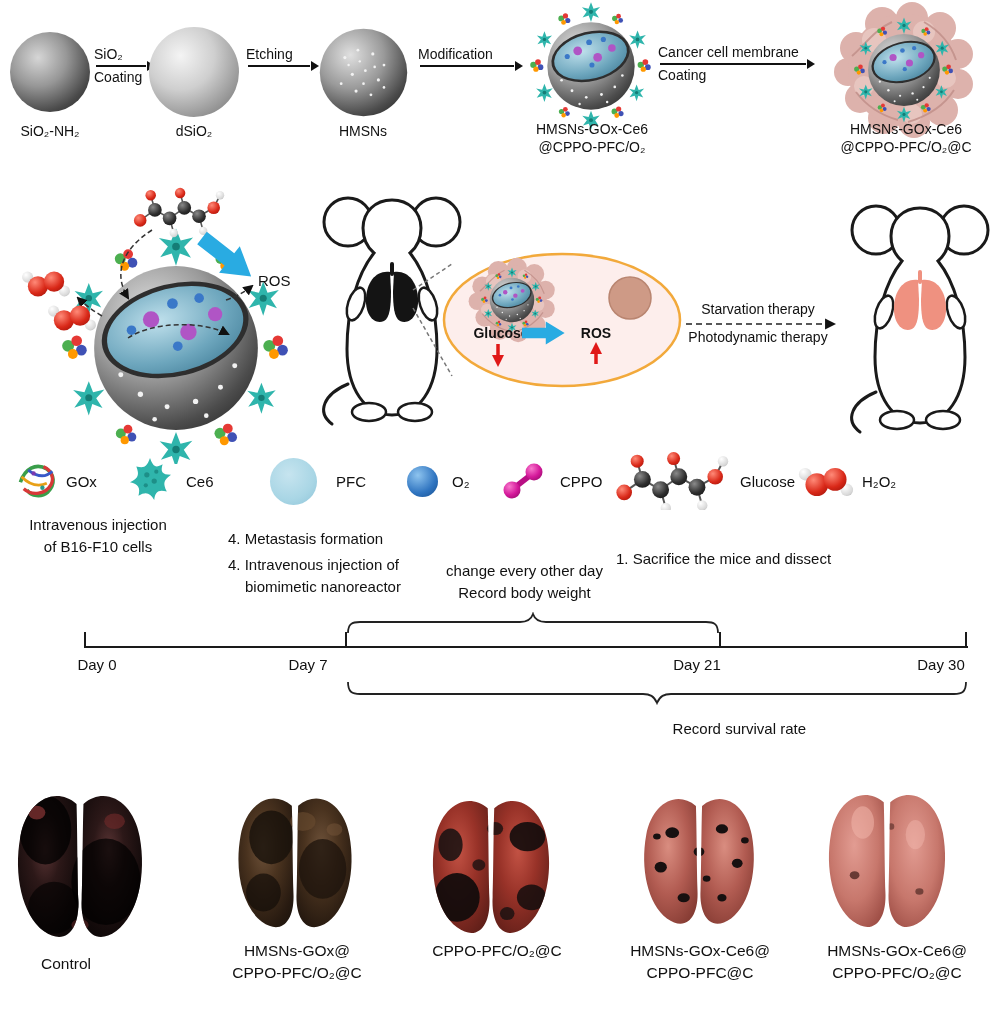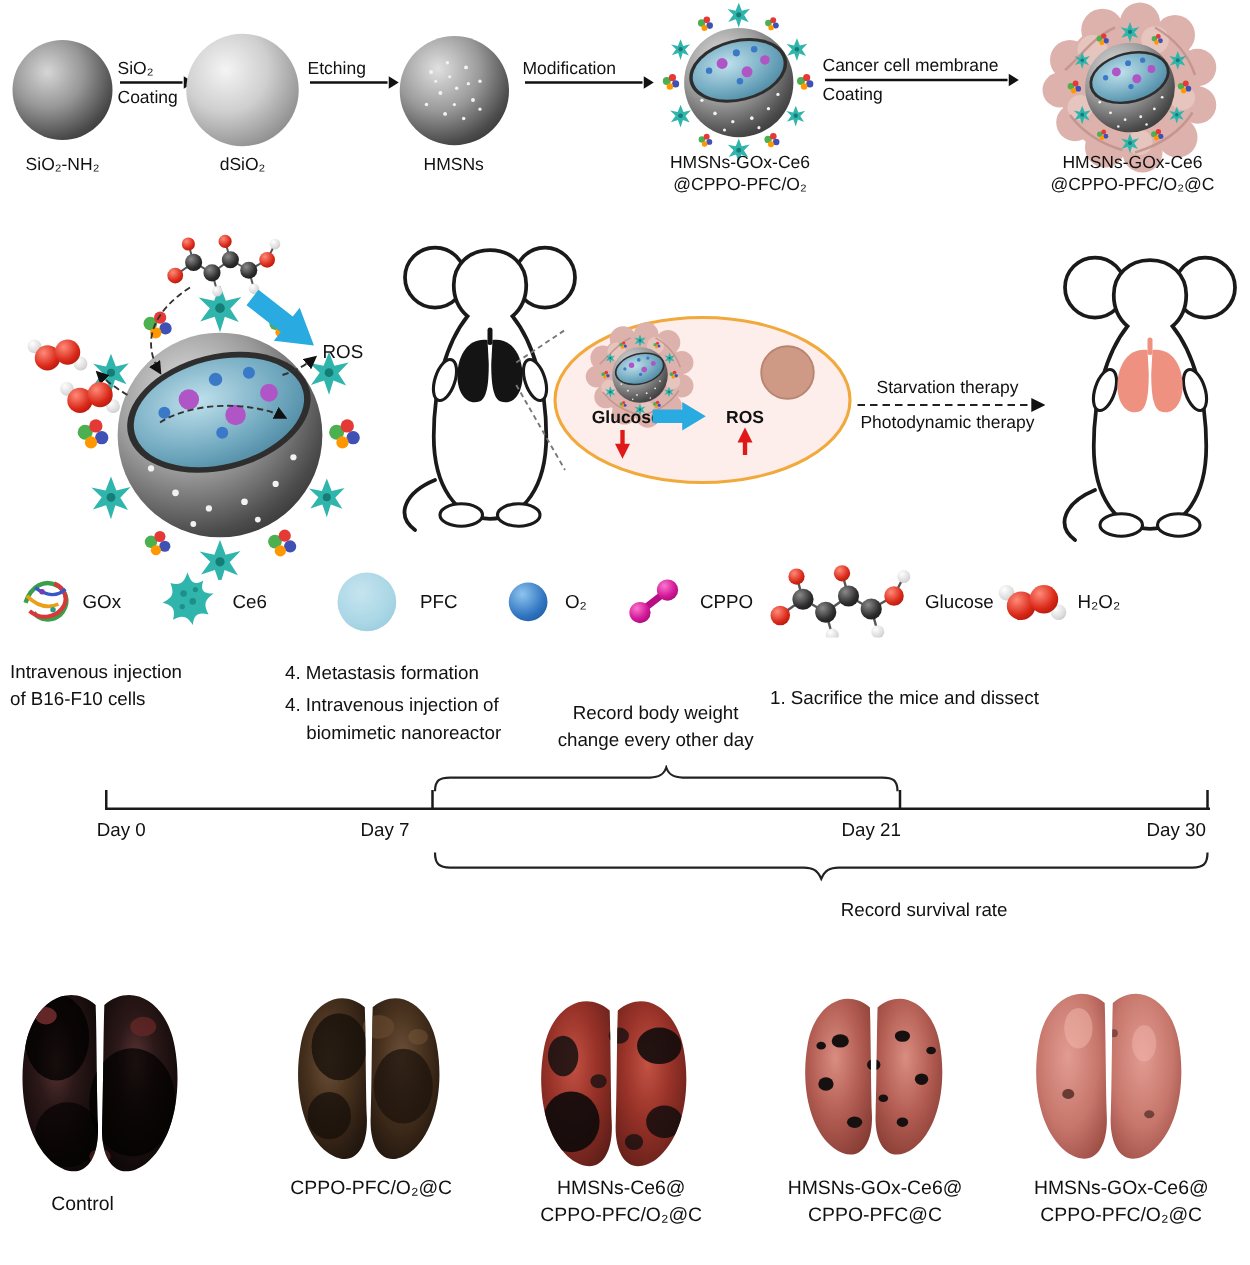--- a/index.html
+++ b/index.html
@@ -395,32 +395,32 @@
       </svg>
     <div class="abs legend-label" style="left:740px;top:473px">Glucose</div>
 
     <svg class="abs" style="left:794px;top:459px" width="64" height="46" viewBox="0 0 64 46">
         <use href="#h2o2mol" transform="translate(32,23) scale(1.3)"></use>
       </svg>
     <div class="abs legend-label" style="left:862px;top:473px">H₂O₂</div>
   </div>
 
   <div class="layer">
-    <div class="abs tl-text" style="left:8px;top:527px;width:180px;">
+    <div class="abs tl-text" style="left:8px;top:514px;width:180px;text-align:center">
       <div>Intravenous injection</div>
       <div>of B16-F10 cells</div>
     </div>
     <div class="abs tl-text" style="left:228px;top:528px;width:232px">
       <div>4. Metastasis formation</div>
       <div style="margin-top:4px">4. Intravenous injection of</div>
       <div style="padding-left:17px">biomimetic nanoreactor</div>
     </div>
     <div class="abs tl-text" style="left:432px;top:560px;width:185px;text-align:center">
+      <div>change every other day</div>
       <div>Record body weight</div>
-      <div>change every other day</div>
     </div>
     <div class="abs tl-text" style="left:616px;top:548px;width:270px">
       <div>1. Sacrifice the mice and dissect</div>
     </div>
 
     <svg class="abs" style="left:346px;top:612px" width="374" height="22" viewBox="0 0 374 22">
       <path d="M2,21 C2,12 6,10 14,10 L174,10 C181,10 185,8 187,2 C189,8 193,10 200,10 L360,10 C368,10 372,12 372,21" fill="none" stroke="#222" stroke-width="1.8"></path>
     </svg>
 
     <div class="abs axis" style="left:85px;top:646px;width:883px"></div>
@@ -502,24 +502,24 @@
         <ellipse cx="130" cy="140" rx="5" ry="4" fill="#3a1a16" opacity="0.6"></ellipse>
         <ellipse cx="95" cy="60" rx="4" ry="4" fill="#3a1a16" opacity="0.5"></ellipse>
       </g>
     </svg>
 
     <div class="abs lung-label" style="left:-44px;top:940px;width:220px;padding-top:13px">
       <div>Control</div>
       <div></div>
     </div>
     <div class="abs lung-label" style="left:187px;top:940px;width:220px">
+      <div>HMSNs-GOx@</div>
       <div>CPPO-PFC/O₂@C</div>
     </div>
     <div class="abs lung-label" style="left:387px;top:940px;width:220px">
-      <div>HMSNs-Ce6@</div>
       <div>CPPO-PFC/O₂@C</div>
     </div>
     <div class="abs lung-label" style="left:590px;top:940px;width:220px">
       <div>HMSNs-GOx-Ce6@</div>
       <div>CPPO-PFC@C</div>
     </div>
     <div class="abs lung-label" style="left:787px;top:940px;width:220px">
       <div>HMSNs-GOx-Ce6@</div>
       <div>CPPO-PFC/O₂@C</div>
     </div>

